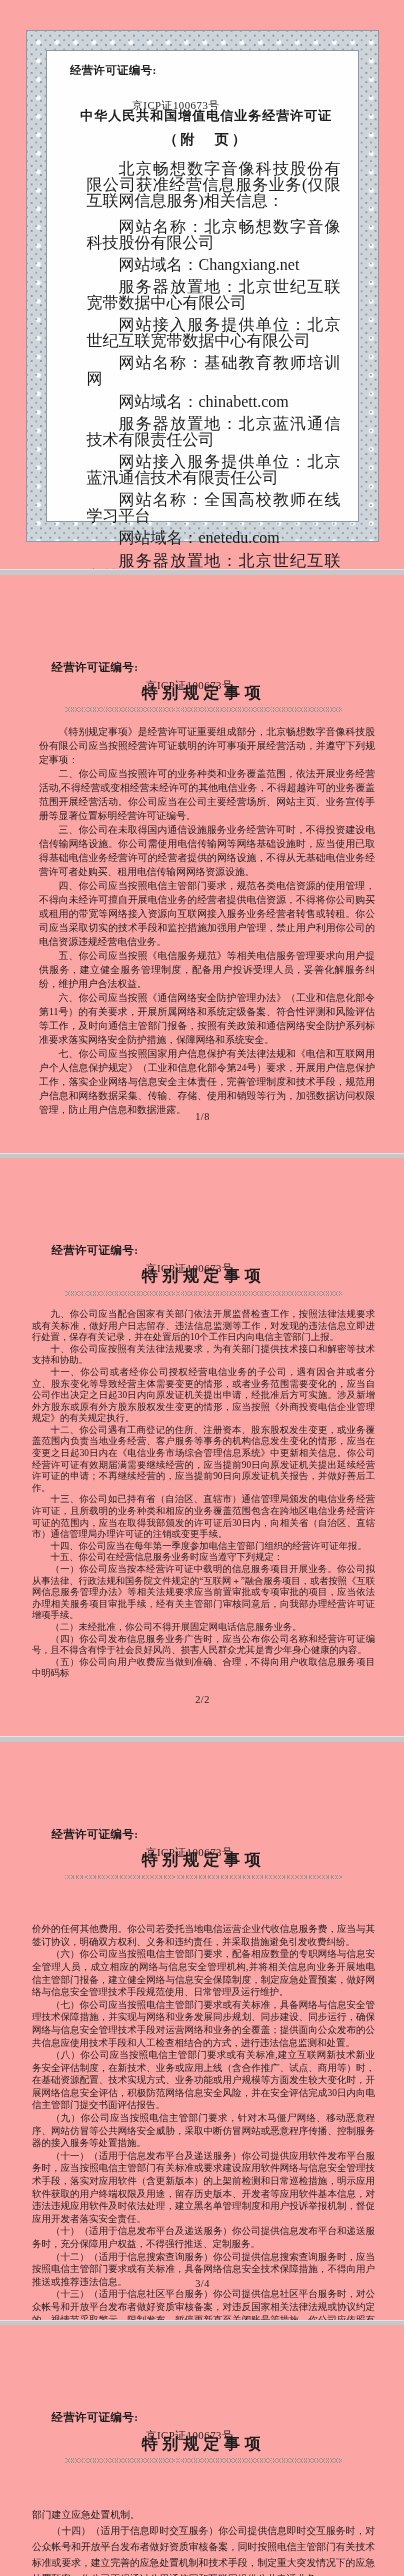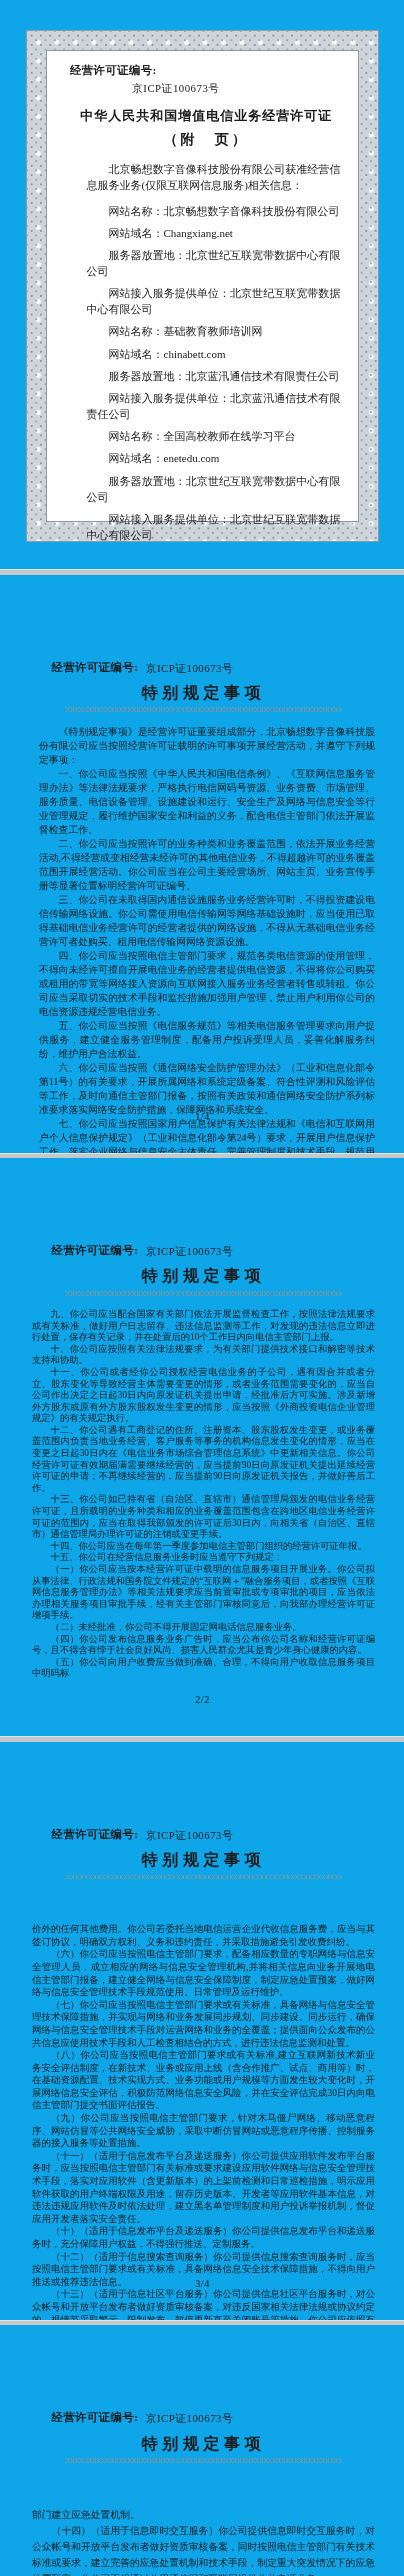--- a/index.html
+++ b/index.html
@@ -3,21 +3,21 @@
 <meta charset="utf-8">
 <style>
   html,body{margin:0;padding:0;}
   body{
     width:405px;
     background:#ffffff;
     font-family:"Liberation Serif","DejaVu Serif",serif;
     color:#1c1c1c;
     -webkit-font-smoothing:antialiased;
   }
-  .page{position:relative;background:#0ea5e9;overflow:hidden;}
+  .page{position:relative;background:#fca5a5;overflow:hidden;}
   .page-sep{
     height:4.6px;
     background:#c6c9cb;
     border-top:0.5px solid #e2e4e6;
     box-shadow:0 0.5px 1px rgba(0,0,0,.25);
   }
 
   
   .page-cert{height:569px;}
   .cert-frame{
@@ -34,33 +34,33 @@
     background-position:0 0,4.6px 4.6px,2.1px 2.1px;
   }
   .cert-inner{
     box-sizing:border-box;width:100%;height:100%;
     background:#fefefe;
     border:0.5px solid #8f99a5;
     padding:12.4px 15.5px 0 23px;
   }
   .license-row{font-size:11.3px;}
   .license-label{font-weight:600;letter-spacing:0.5px;}
-  .license-number{font-size:10.8px;margin-left:5.2px;position:relative;top:1px;letter-spacing:0.5px;}
+  .license-number{font-size:10.8px;margin-left:5.2px;position:relative;top:18px;letter-spacing:0.5px;}
   .cert-license .license-number{display:inline-block;margin-left:62px;margin-top:3.1px;}
   .cert-title{
     margin-top:11.3px;text-align:center;
     font-size:13px;font-weight:bold;letter-spacing:1px;
   }
   .cert-subtitle{
     margin-top:6.2px;text-align:center;
     font-size:14px;font-weight:bold;letter-spacing:3.1px;
   }
   .cert-body{
     margin:12.4px 2.1px 0 16.5px;
-    font-size:11px;line-height:16px;
+    font-size:16px;line-height:16px;
     text-align:justify;
   }
   .cert-body p{margin:0 0 6.2px 0;text-indent:2em;}
   .cert-body p.intro{margin-bottom:9.3px;}
 
   
   .prov-page{box-sizing:border-box;padding:85px 30px 8px 32px;}
   .prov-p1{height:578px;}
   .prov-p2{height:578px;}
   .prov-p3{height:578px;}
@@ -126,29 +126,28 @@
 
 <section class="page prov-page prov-p1">
   <div class="prov-header">
     <span class="license-label license-row">经营许可证编号:</span>
     <span class="license-number">京ICP证100673号</span>
   </div>
   <div class="prov-title">特别规定事项</div>
   <div class="zigzag"></div>
   <div class="prov-body">
       <p>《特别规定事项》是经营许可证重要组成部分，北京畅想数字音像科技股份有限公司应当按照经营许可证载明的许可事项开展经营活动，并遵守下列规定事项：</p>
-      <p>一、你公司应当按照《中华人民共和国电信条例》、《互联网信息服务管理办法》等法律法规要求，严格执行电信网码号资源、业务资费、市场管理、服务质量、电信设备管理、设施建设和运行、安全生产及网络与信息安全等行业管理规定，履行维护国家安全和利益的义务，配合电信主管部门依法开展监督检查工作。</p>
       <p>二、你公司应当按照许可的业务种类和业务覆盖范围，依法开展业务经营活动,不得经营或变相经营未经许可的其他电信业务，不得超越许可的业务覆盖范围开展经营活动。你公司应当在公司主要经营场所、网站主页、业务宣传手册等显著位置标明经营许可证编号。</p>
       <p>三、你公司在未取得国内通信设施服务业务经营许可时，不得投资建设电信传输网络设施。你公司需使用电信传输网等网络基础设施时，应当使用已取得基础电信业务经营许可的经营者提供的网络设施，不得从无基础电信业务经营许可者处购买、租用电信传输网网络资源设施。</p>
       <p>四、你公司应当按照电信主管部门要求，规范各类电信资源的使用管理，不得向未经许可擅自开展电信业务的经营者提供电信资源，不得将你公司购买或租用的带宽等网络接入资源向互联网接入服务业务经营者转售或转租。你公司应当采取切实的技术手段和监控措施加强用户管理，禁止用户利用你公司的电信资源违规经营电信业务。</p>
       <p>五、你公司应当按照《电信服务规范》等相关电信服务管理要求向用户提供服务，建立健全服务管理制度，配备用户投诉受理人员，妥善化解服务纠纷，维护用户合法权益。</p>
       <p>六、你公司应当按照《通信网络安全防护管理办法》（工业和信息化部令第11号）的有关要求，开展所属网络和系统定级备案、符合性评测和风险评估等工作，及时向通信主管部门报备，按照有关政策和通信网络安全防护系列标准要求落实网络安全防护措施，保障网络和系统安全。</p>
       <p>七、你公司应当按照国家用户信息保护有关法律法规和《电信和互联网用户个人信息保护规定》（工业和信息化部令第24号）要求，开展用户信息保护工作，落实企业网络与信息安全主体责任，完善管理制度和技术手段，规范用户信息和网络数据采集、传输、存储、使用和销毁等行为，加强数据访问权限管理，防止用户信息和数据泄露。</p>
     </div>
-  <div class="page-num">1/4</div>
+  <div class="page-num">1/8</div>
 </section>
 
 <div class="page-sep"></div>
 
 <section class="page prov-page prov-p2">
   <div class="prov-header">
     <span class="license-label license-row">经营许可证编号:</span>
     <span class="license-number">京ICP证100673号</span>
   </div>
   <div class="prov-title">特别规定事项</div>

